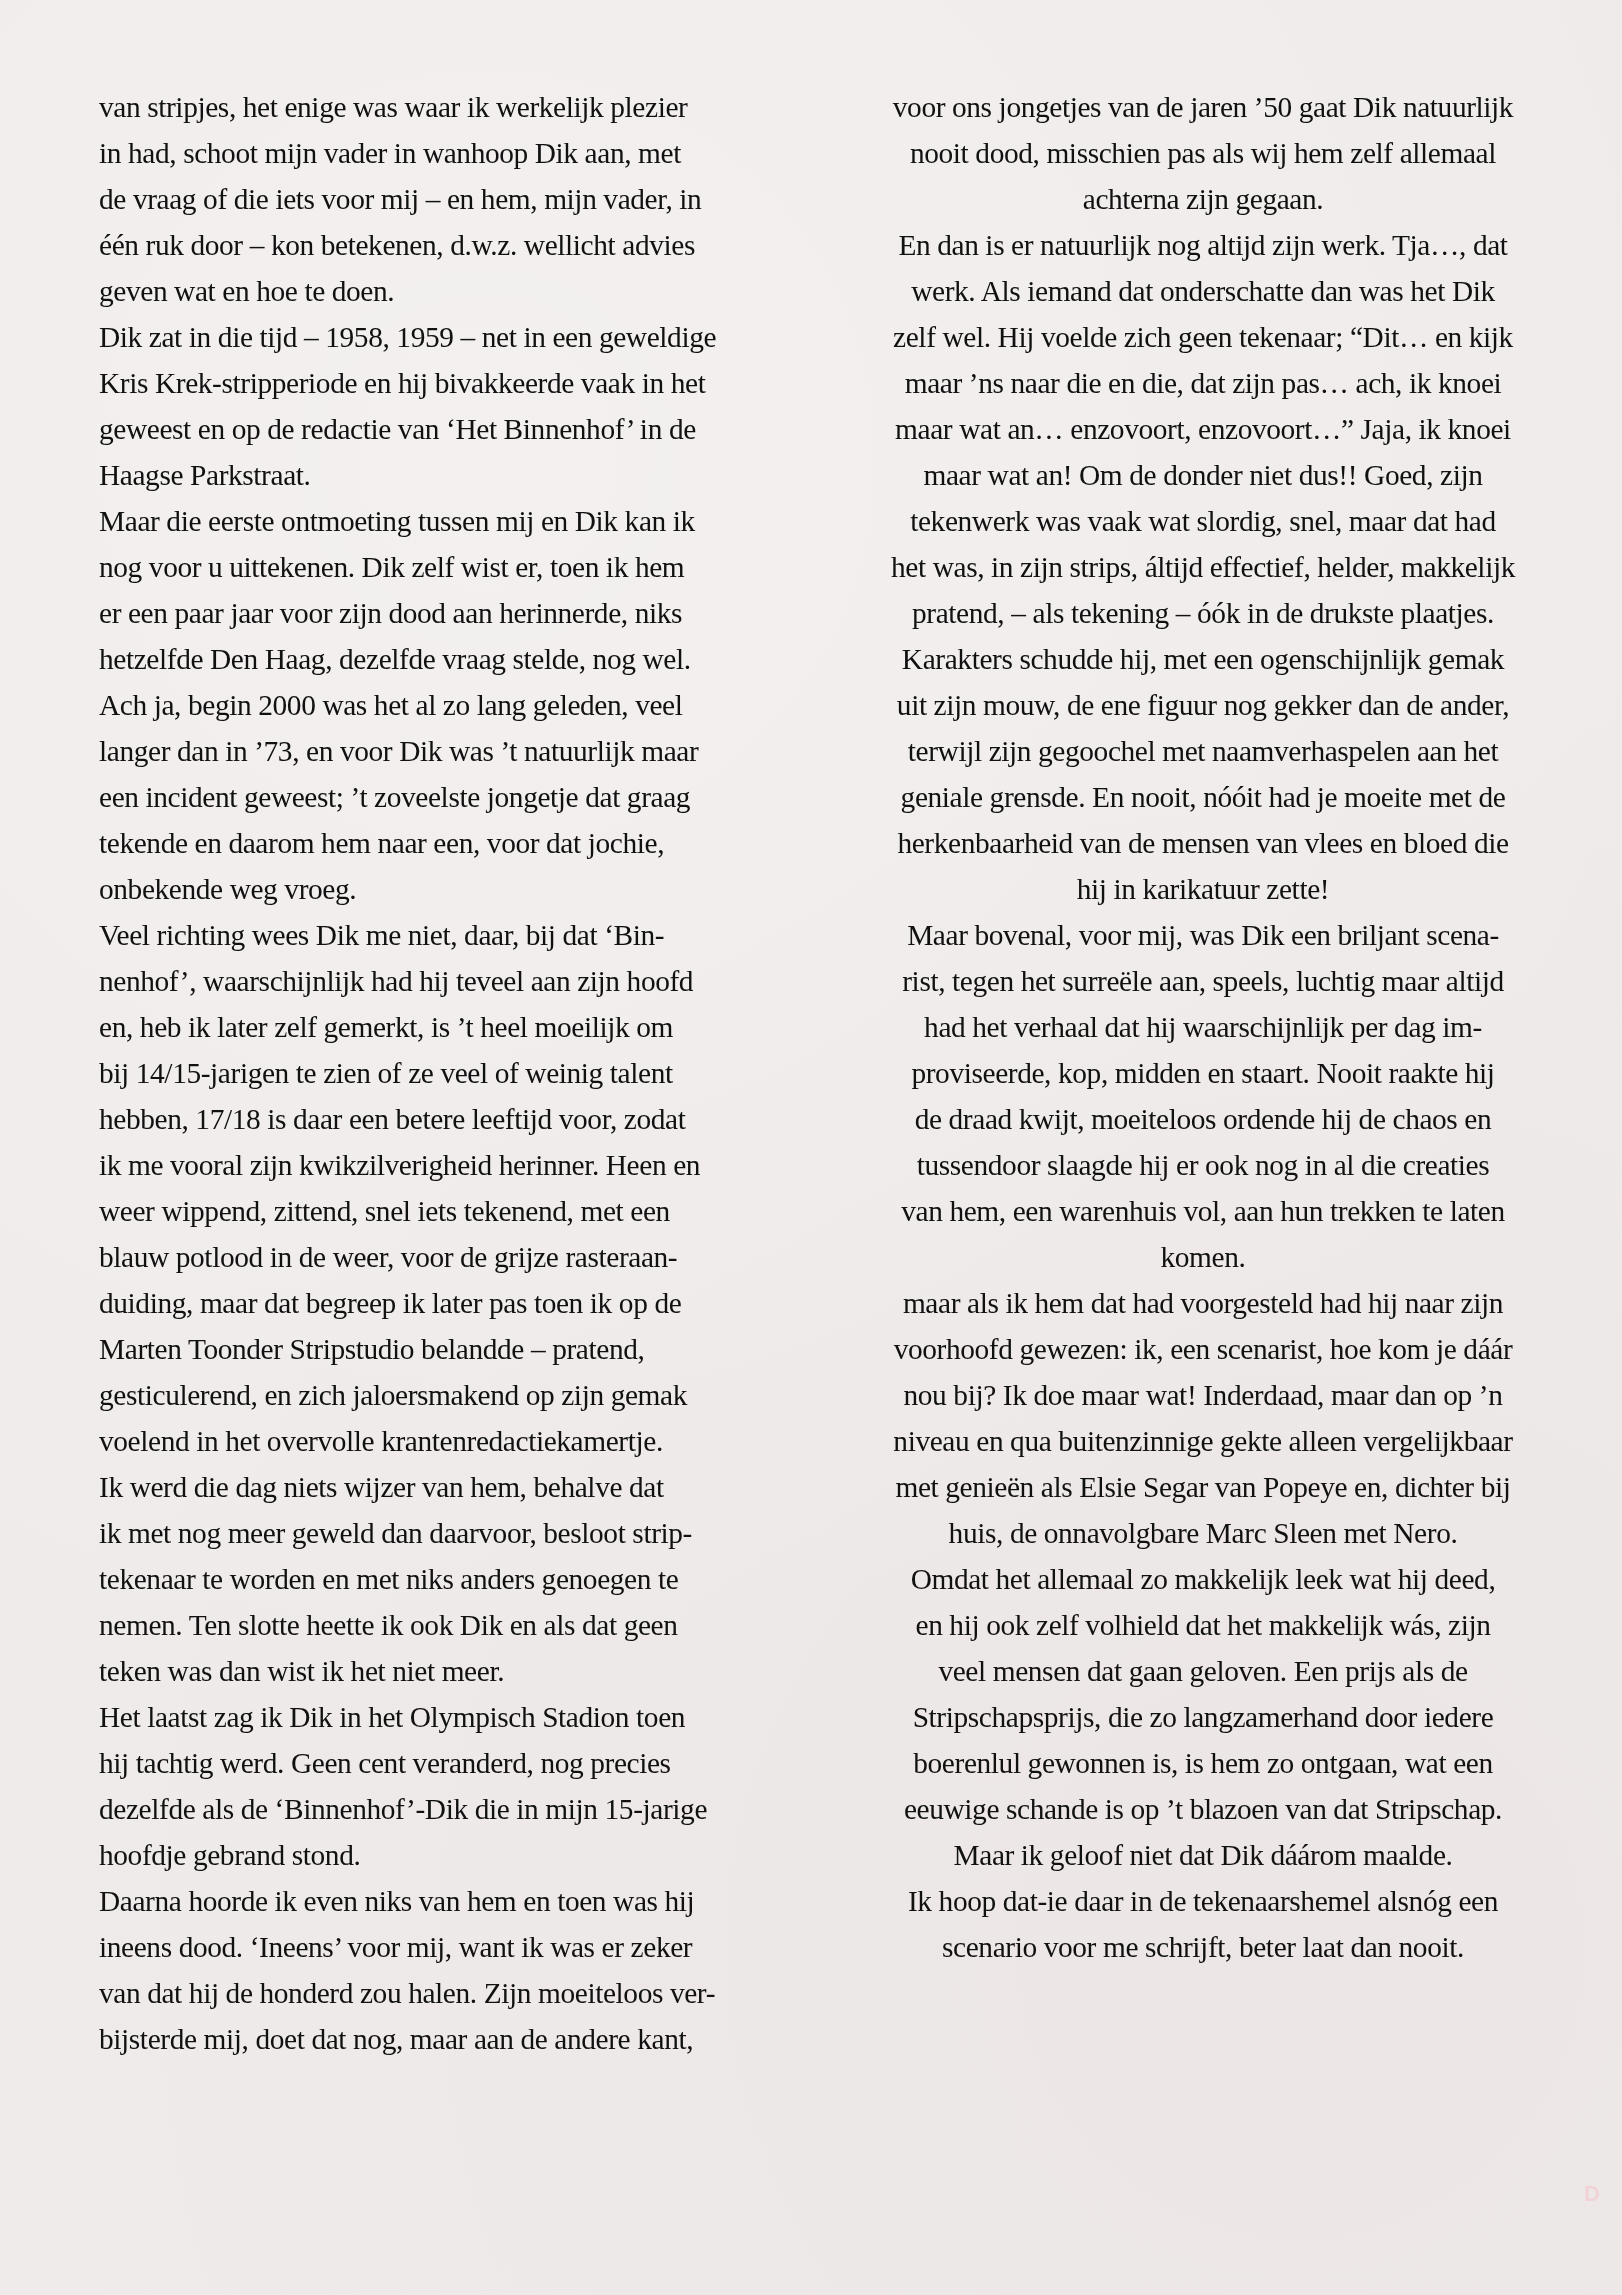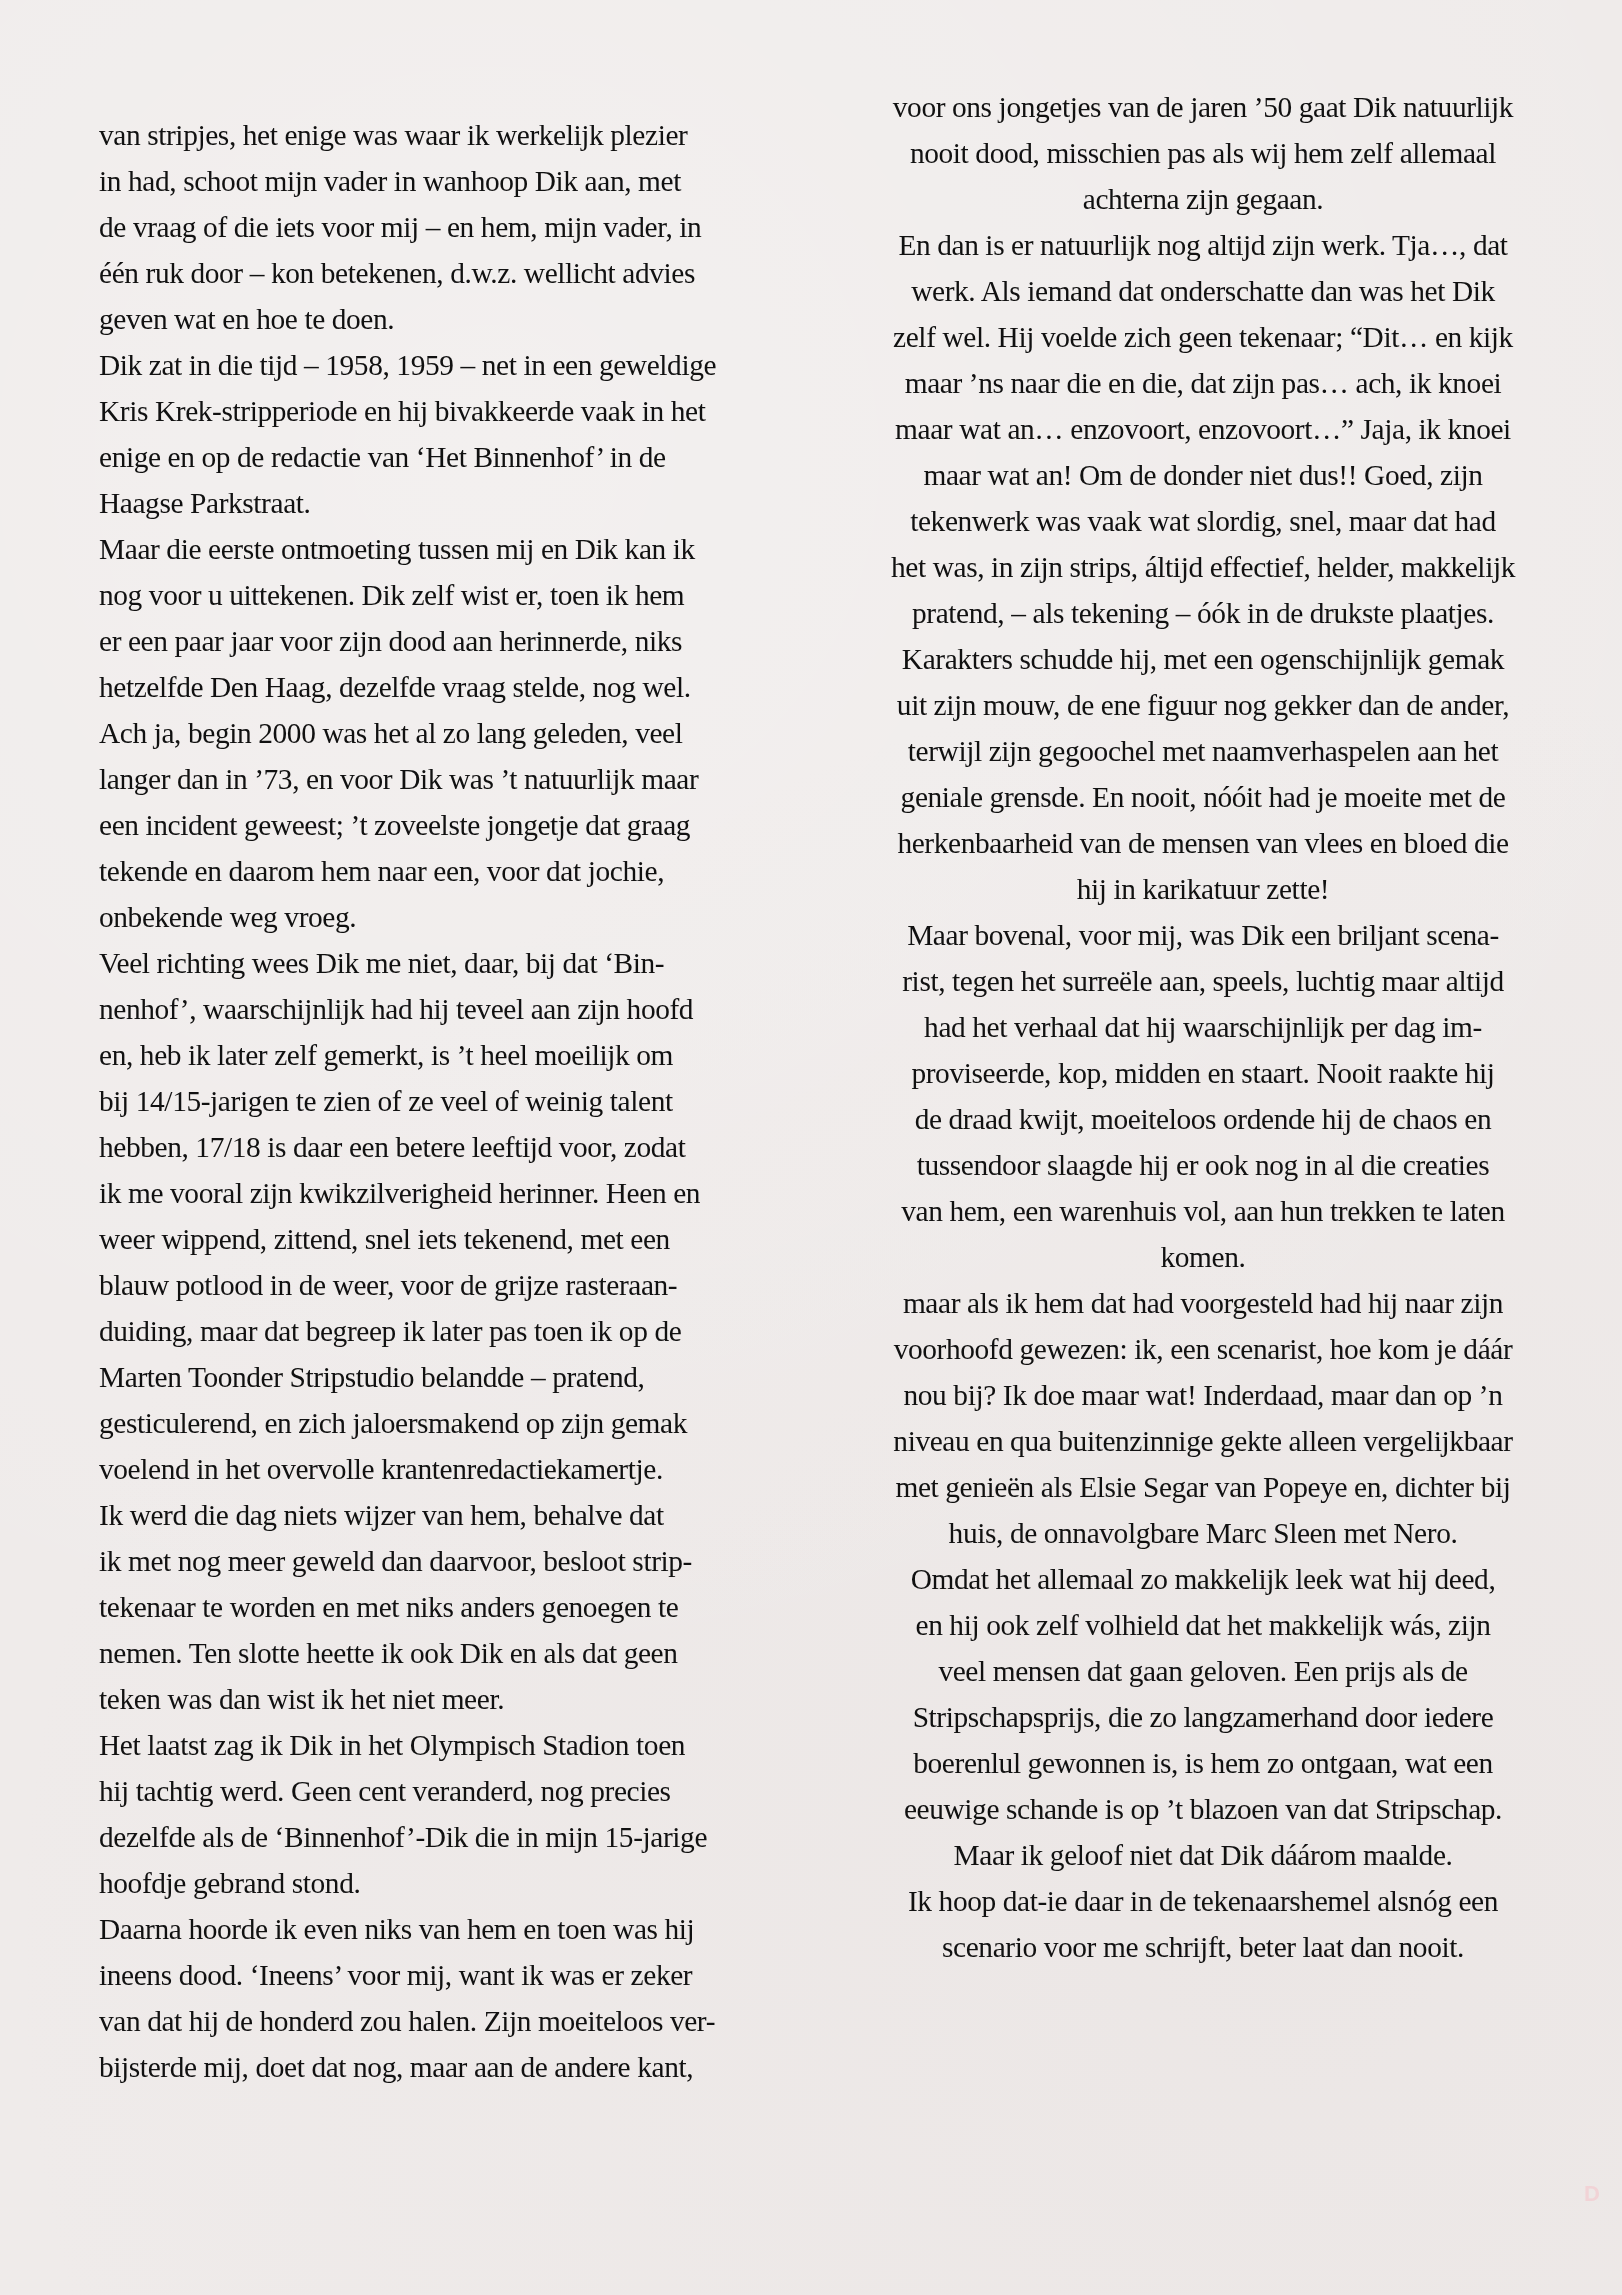--- a/index.html
+++ b/index.html
@@ -26,21 +26,21 @@
     .column {
       position: absolute;
       top: 84px;
       width: 726px;
       font-family: "Liberation Serif", "DejaVu Serif", serif;
       font-size: 29.4px;
       line-height: 46px;
       color: #111111;
       letter-spacing: -0.4px;
     }
-    .column.left { left: 99px; margin-top: 28px; }
+    .column.left { left: 99px; }
     .column.right { left: 840px; text-align: center; }
     .line {
       display: block;
       white-space: nowrap;
       height: 46px;
     }
     .folio {
       position: absolute;
       left: 1584px;
       top: 2183px;
@@ -56,21 +56,21 @@
 
 <div class="page">
   <div class="column left" id="col-left">
       <span class="line">van stripjes, het enige was waar ik werkelijk plezier</span>
       <span class="line">in had, schoot mijn vader in wanhoop Dik aan, met</span>
       <span class="line">de vraag of die iets voor mij – en hem, mijn vader, in</span>
       <span class="line">één ruk door – kon betekenen, d.w.z. wellicht advies</span>
       <span class="line">geven wat en hoe te doen.</span>
       <span class="line">Dik zat in die tijd – 1958, 1959 – net in een geweldige</span>
       <span class="line">Kris Krek-stripperiode en hij bivakkeerde vaak in het</span>
-      <span class="line">enige en op de redactie van ‘Het Binnenhof’ in de</span>
+      <span class="line">geweest en op de redactie van ‘Het Binnenhof’ in de</span>
       <span class="line">Haagse Parkstraat.</span>
       <span class="line">Maar die eerste ontmoeting tussen mij en Dik kan ik</span>
       <span class="line">nog voor u uittekenen. Dik zelf wist er, toen ik hem</span>
       <span class="line">er een paar jaar voor zijn dood aan herinnerde, niks</span>
       <span class="line">hetzelfde Den Haag, dezelfde vraag stelde, nog wel.</span>
       <span class="line">Ach ja, begin 2000 was het al zo lang geleden, veel</span>
       <span class="line">langer dan in ’73, en voor Dik was ’t natuurlijk maar</span>
       <span class="line">een incident geweest; ’t zoveelste jongetje dat graag</span>
       <span class="line">tekende en daarom hem naar een, voor dat jochie,</span>
       <span class="line">onbekende weg vroeg.</span>

